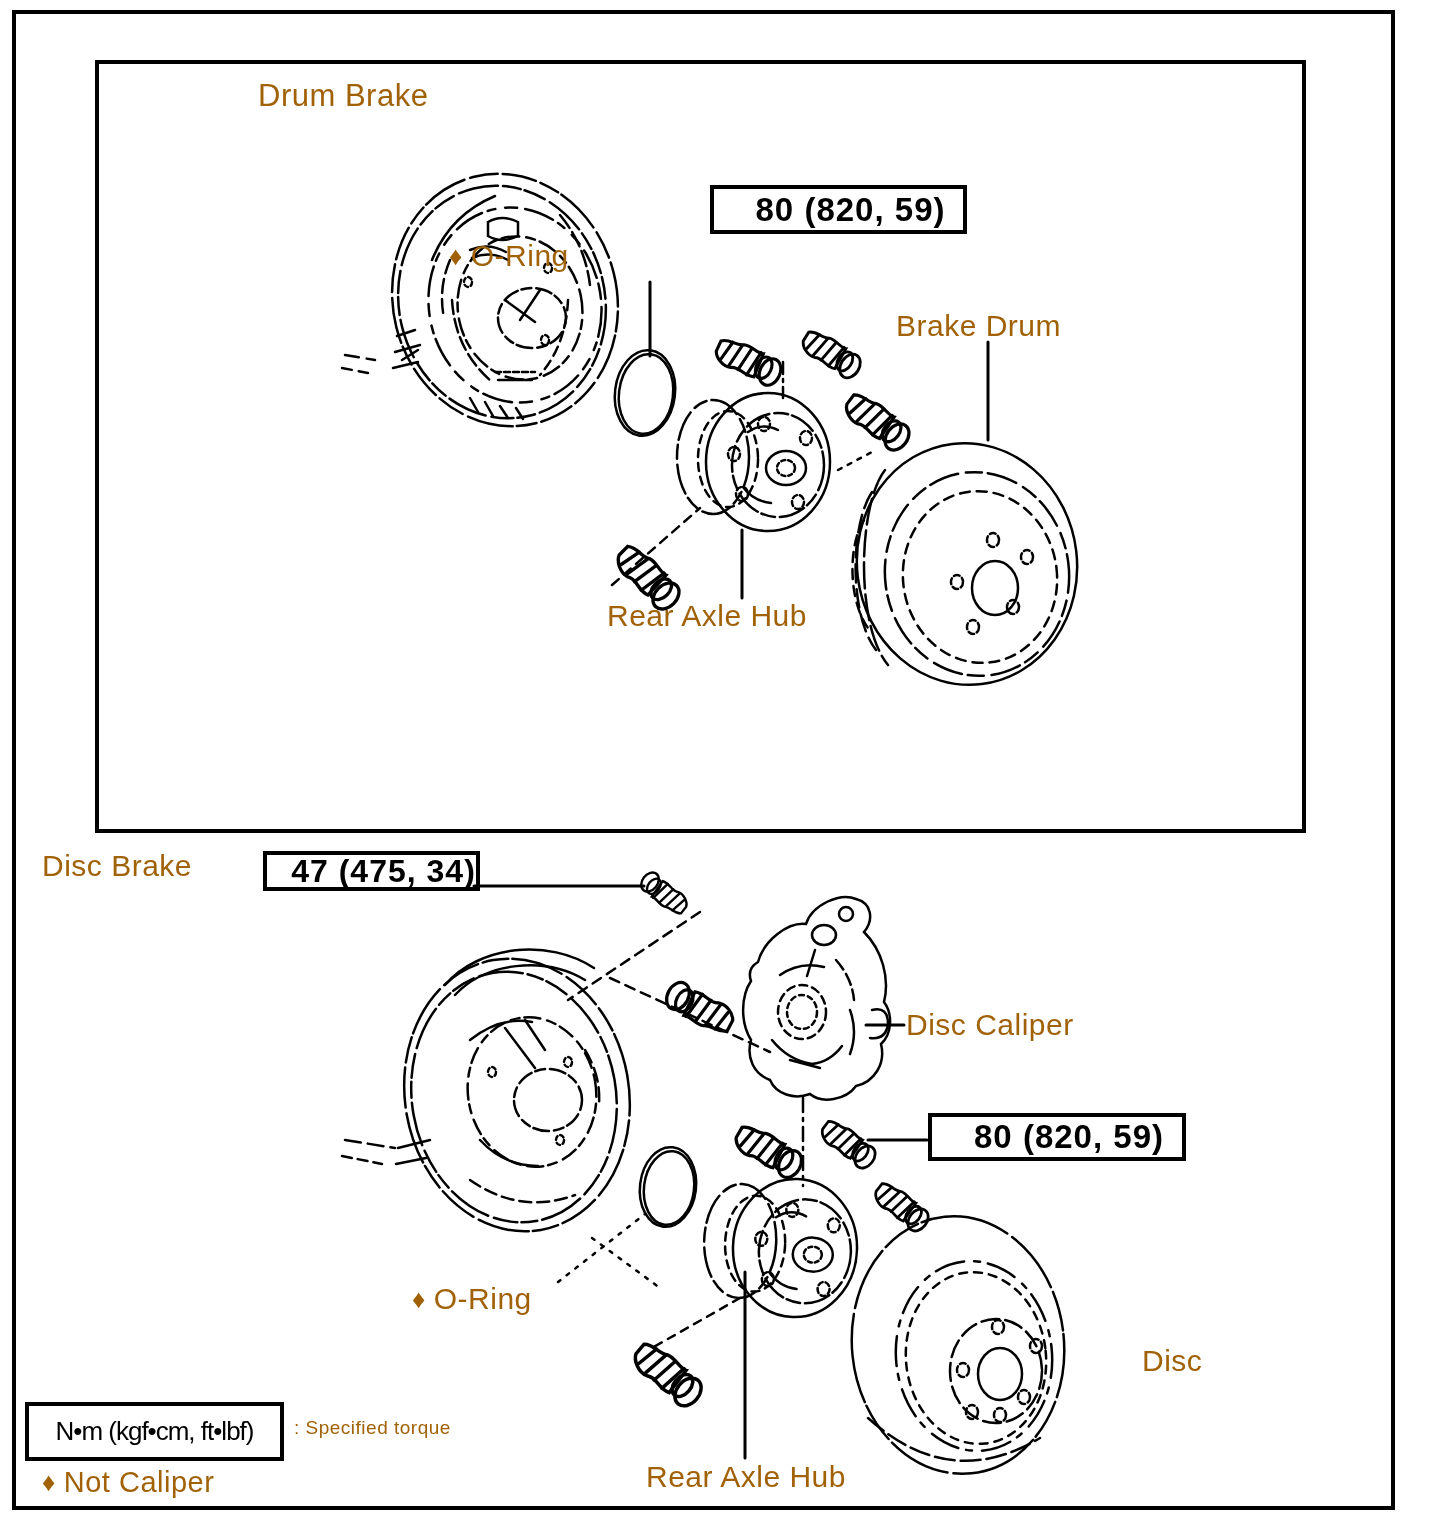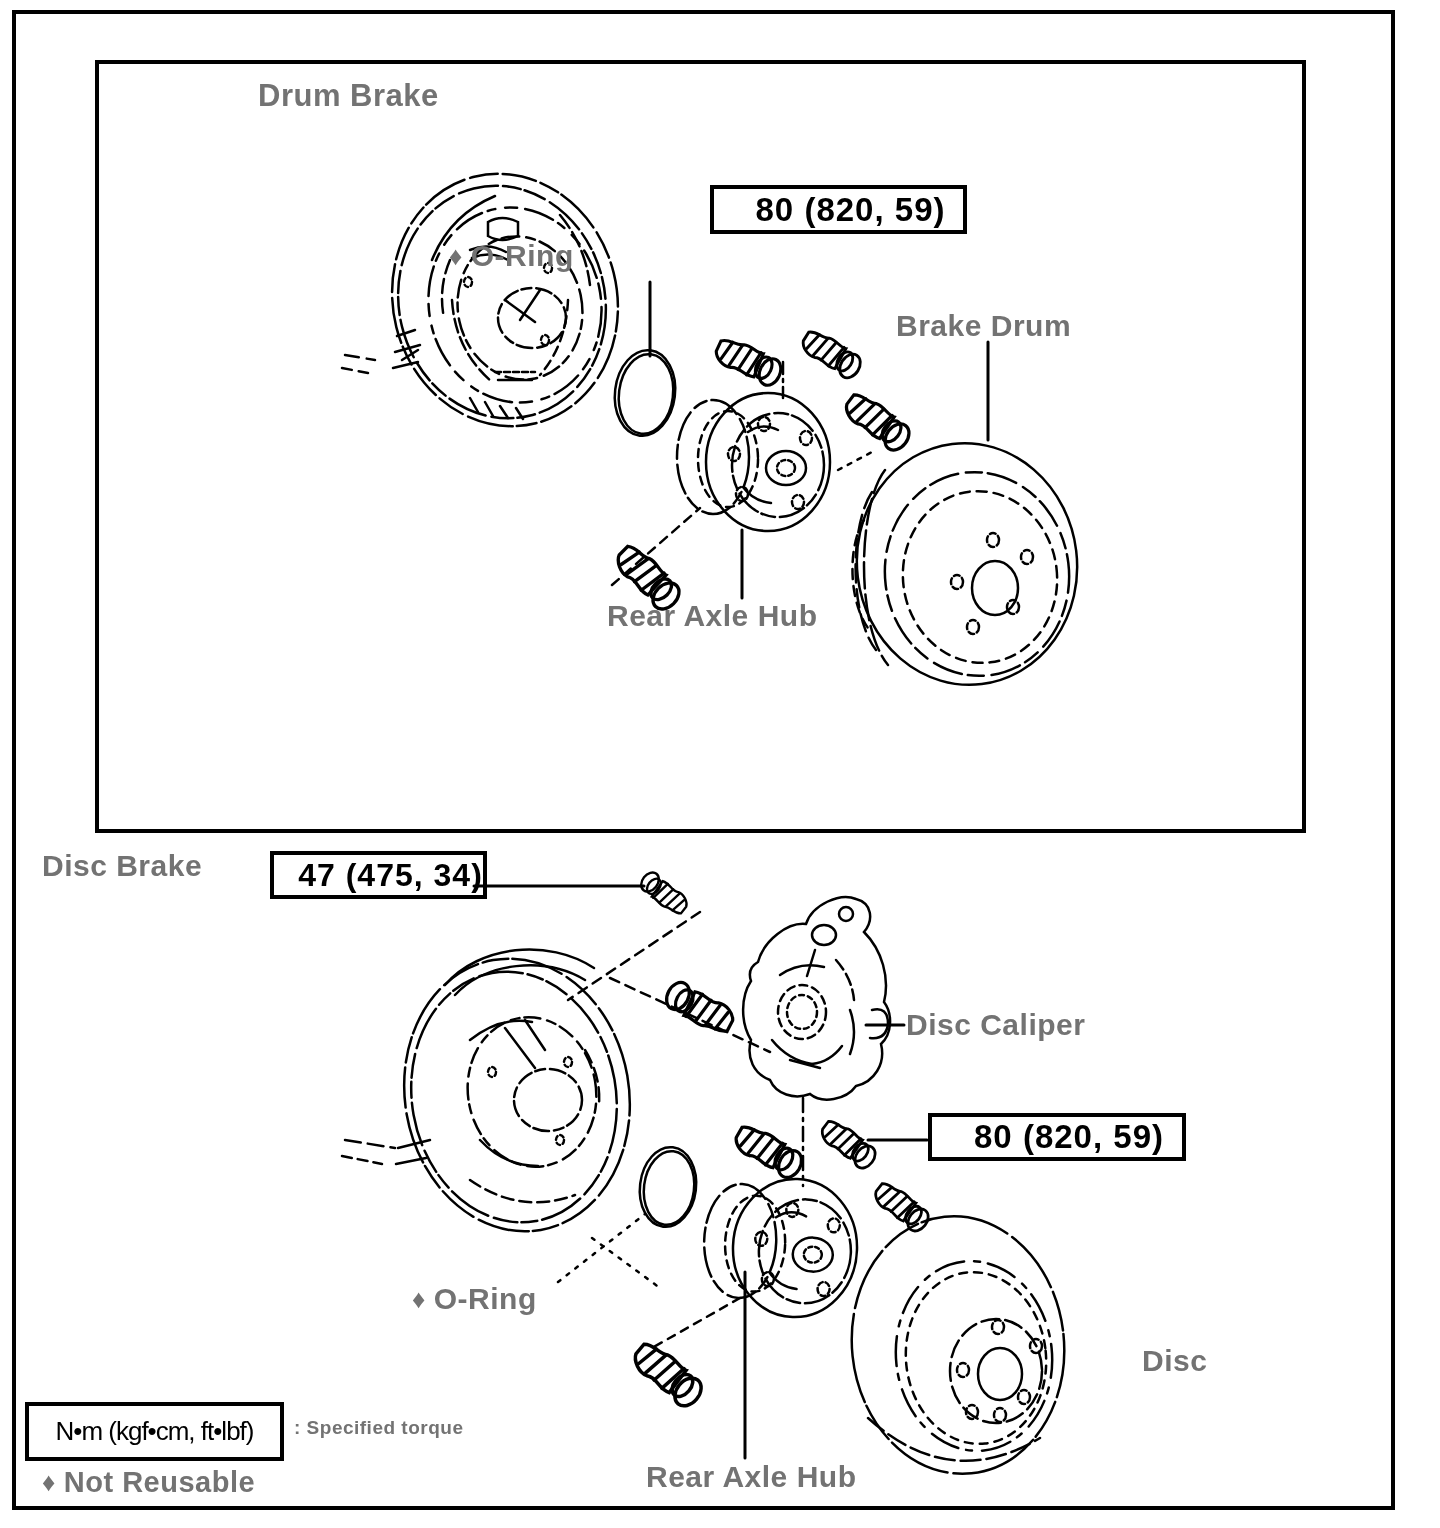--- a/index.html
+++ b/index.html
@@ -9,22 +9,22 @@
   }
   .outer-border{
     position:absolute;left:12px;top:10px;width:1383px;height:1500px;
     border:4px solid #000;box-sizing:border-box;
   }
   .inner-box{
     position:absolute;left:95px;top:60px;width:1211px;height:773px;
     border:4px solid #000;box-sizing:border-box;
   }
   .label{
-    position:absolute;white-space:nowrap;line-height:1;color:#737373;
-    font-size:30px;letter-spacing:0.5px;font-weight:bold;
+    position:absolute;white-space:nowrap;line-height:1;color:#a16207;
+    font-size:30px;letter-spacing:0.5px;
   }
   .label .diamond{font-size:26px;vertical-align:1px;margin-right:8px;}
   .torque-box{
     position:absolute;border:4px solid #000;box-sizing:border-box;
     display:flex;align-items:center;justify-content:center;
     font-weight:bold;font-size:33px;letter-spacing:1px;white-space:nowrap;padding-left:24px;
   }
   .legend-box{
     position:absolute;left:25px;top:1402px;width:259px;height:59px;
     border:4px solid #000;box-sizing:border-box;
@@ -225,35 +225,35 @@
   <div class="label" style="left:449px;top:241px;">
     <span class="diamond">♦</span><span>O-Ring</span>
   </div>
 
   <div class="label" style="left:896px;top:311px;text-align:right;">Brake Drum</div>
 
   <div class="label" style="left:607px;top:601px;">Rear Axle Hub</div>
 
   <div class="label" style="left:42px;top:851px;">Disc Brake</div>
 
-  <div class="torque-box" style="left:270px;top:851px;width:217px;height:48px;font-size:32px;">47 (475, 34)</div>
+  <div class="torque-box" style="left:263px;top:851px;width:217px;height:40px;font-size:32px;">47 (475, 34)</div>
 
   <div class="label" style="left:906px;top:1010px;">Disc Caliper</div>
 
   <div class="torque-box" style="left:928px;top:1113px;width:258px;height:48px;">80 (820, 59)</div>
 
   <div class="label" style="left:412px;top:1284px;">
     <span class="diamond">♦</span><span>O-Ring</span>
   </div>
 
   <div class="label" style="left:1142px;top:1346px;">Disc</div>
 
   <div class="legend-box">N•m (kgf•cm, ft•lbf)</div>
 
   <div class="label" style="left:294px;top:1418px;font-size:19px;">: Specified torque</div>
 
   <div class="label" style="left:42px;top:1468px;font-size:29px;">
-    <span class="diamond">♦</span><span>Not Reusable</span>
+    <span class="diamond">♦</span><span>Not Caliper</span>
   </div>
 
   <div class="label" style="left:646px;top:1462px;">Rear Axle Hub</div>
 
 </div>
 
 </body></html>

